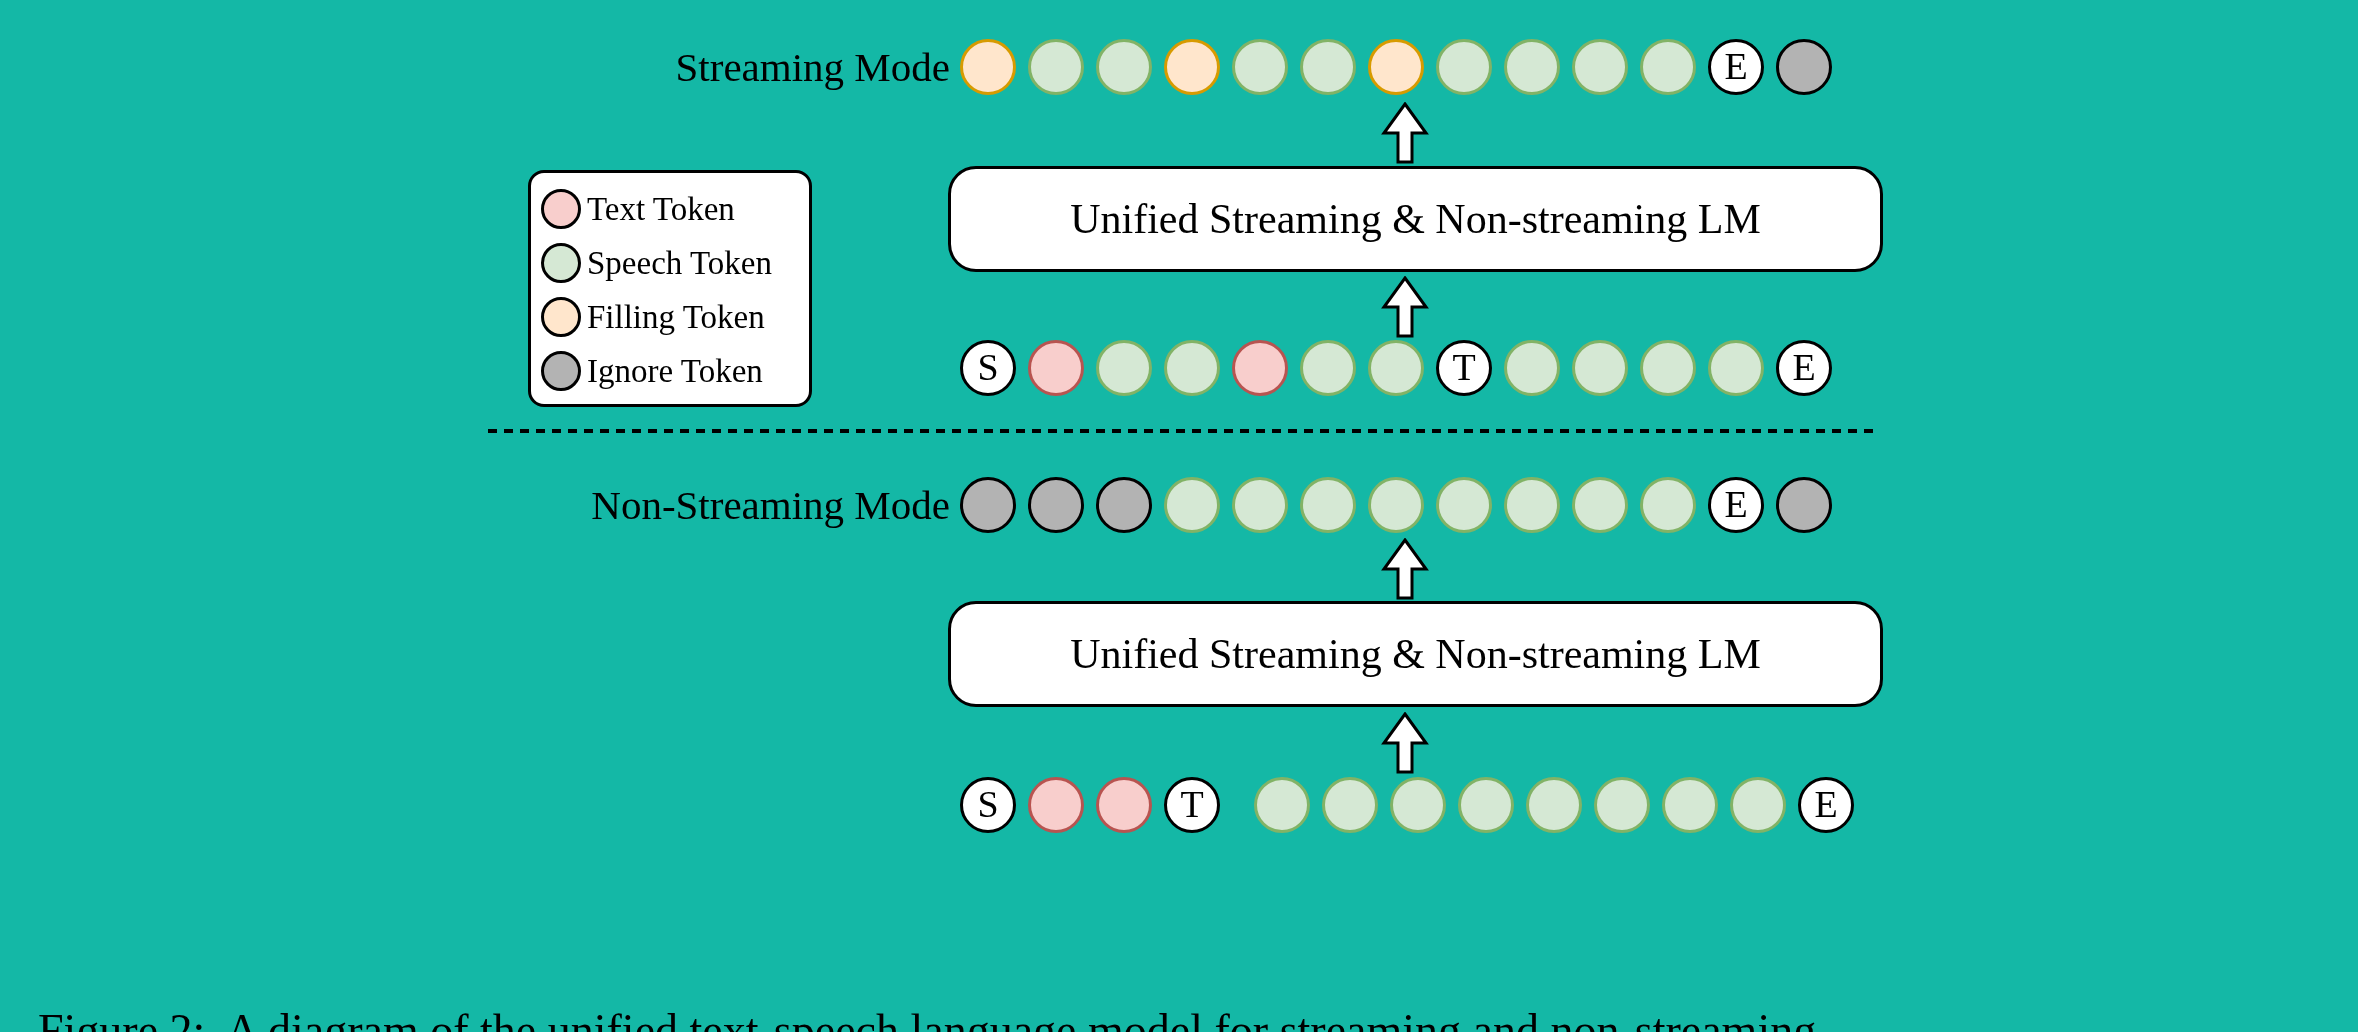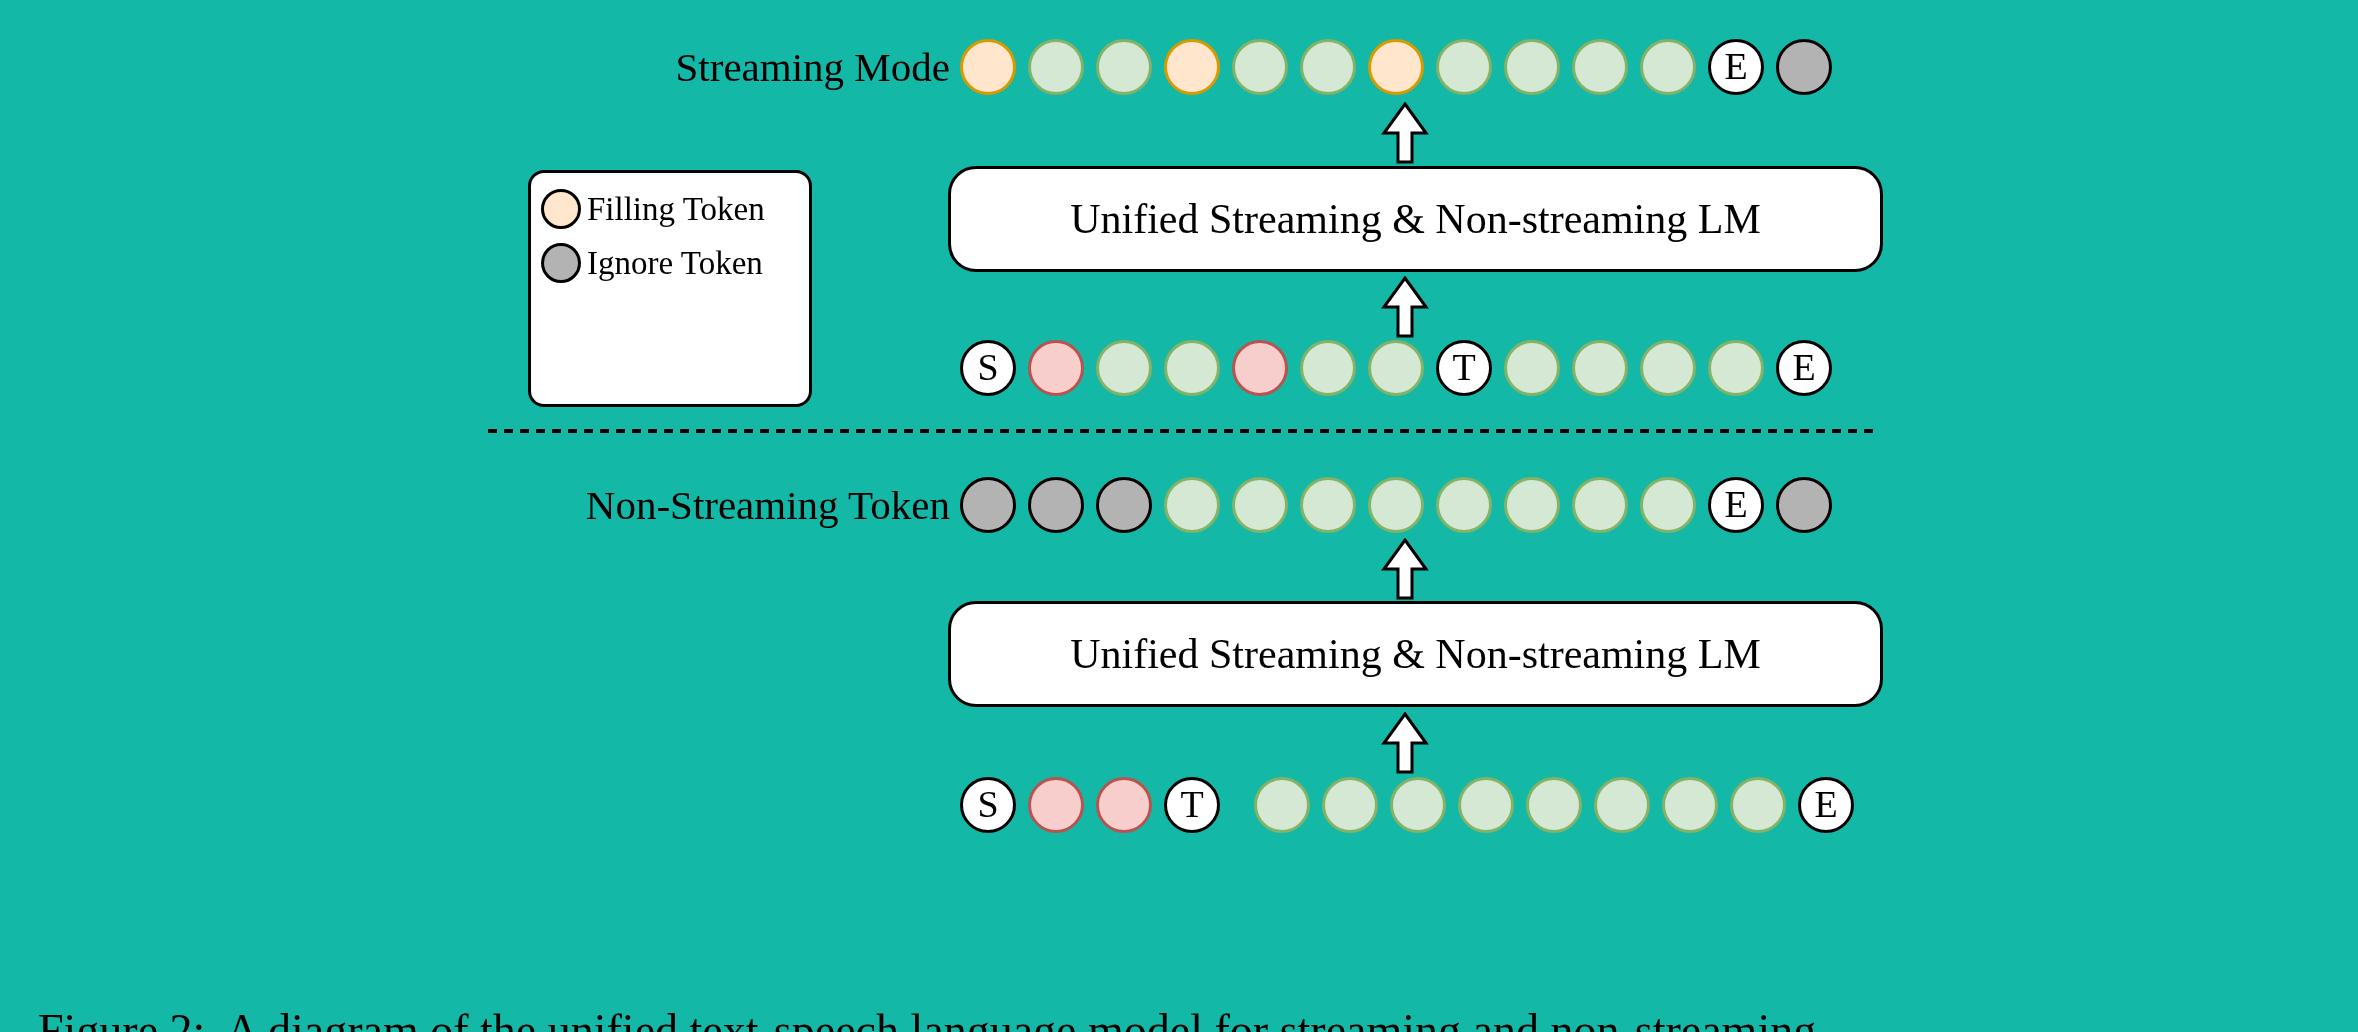--- a/index.html
+++ b/index.html
@@ -121,32 +121,40 @@
       <div class="tok tok-speech"></div>
       <div class="tok tok-speech"></div>
       <div class="tok tok-speech"></div>
       <div class="tok tok-marker">
         <span class="tok-letter">E</span>
       </div>
     </div>
 
   <div class="legend">
     <div class="legend-item">
+      <span class="legend-swatch tok-text"></span>
+      <span class="legend-label">Text Token</span>
+    </div>
+    <div class="legend-item">
+      <span class="legend-swatch tok-speech"></span>
+      <span class="legend-label">Speech Token</span>
+    </div>
+    <div class="legend-item">
       <span class="legend-swatch tok-filling"></span>
       <span class="legend-label">Filling Token</span>
     </div>
     <div class="legend-item">
       <span class="legend-swatch tok-ignore"></span>
       <span class="legend-label">Ignore Token</span>
     </div>
   </div>
 
   <div class="dashed-divider"></div>
 
-  <div class="mode-label ns-label">Non-Streaming Token</div>
+  <div class="mode-label ns-label">Non-Streaming Mode</div>
   <div class="token-row row-ns-out">
       <div class="tok tok-ignore"></div>
       <div class="tok tok-ignore"></div>
       <div class="tok tok-ignore"></div>
       <div class="tok tok-speech"></div>
       <div class="tok tok-speech"></div>
       <div class="tok tok-speech"></div>
       <div class="tok tok-speech"></div>
       <div class="tok tok-speech"></div>
       <div class="tok tok-speech"></div>

